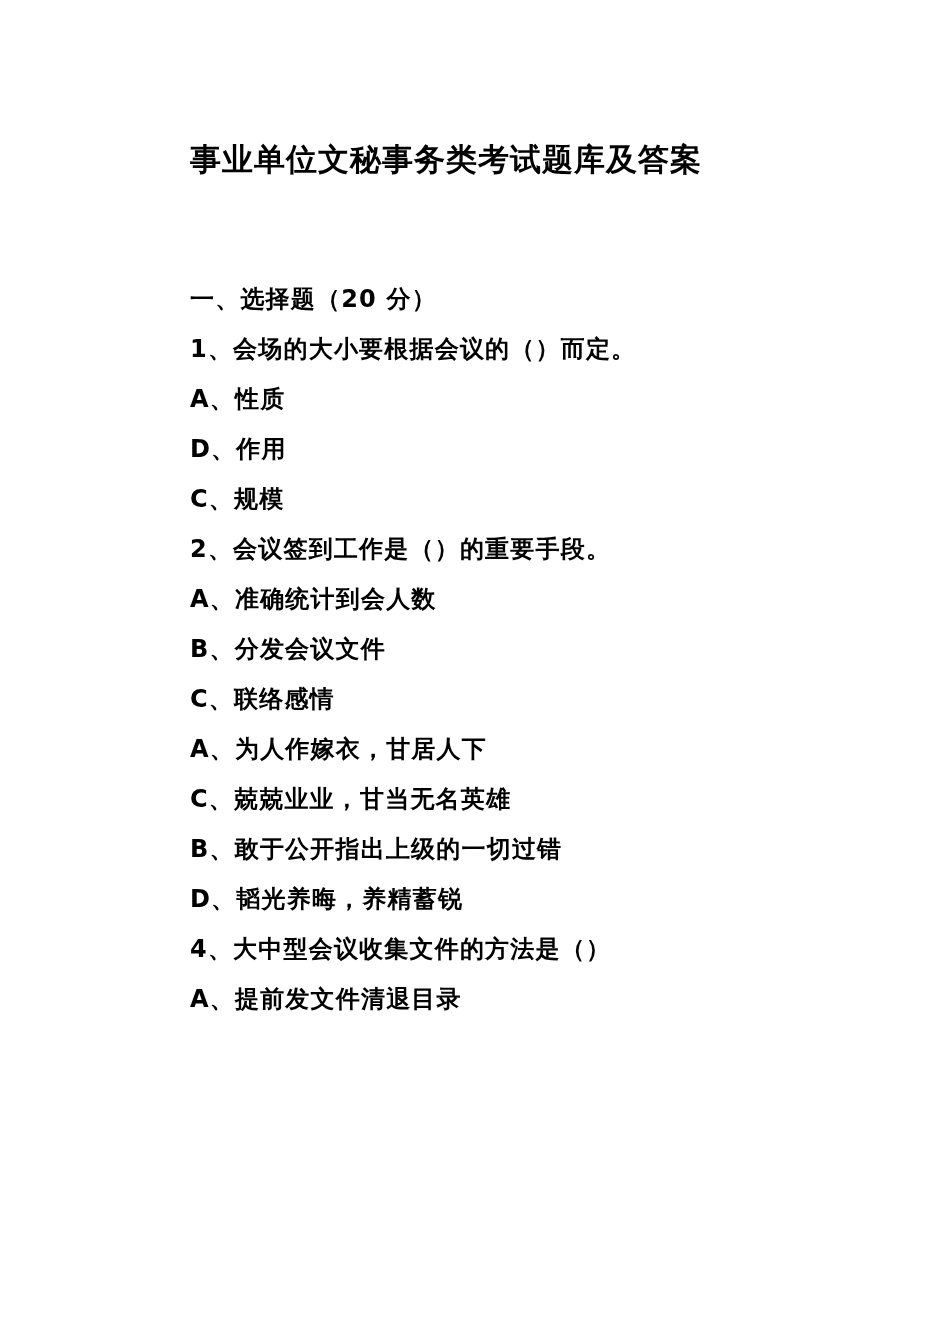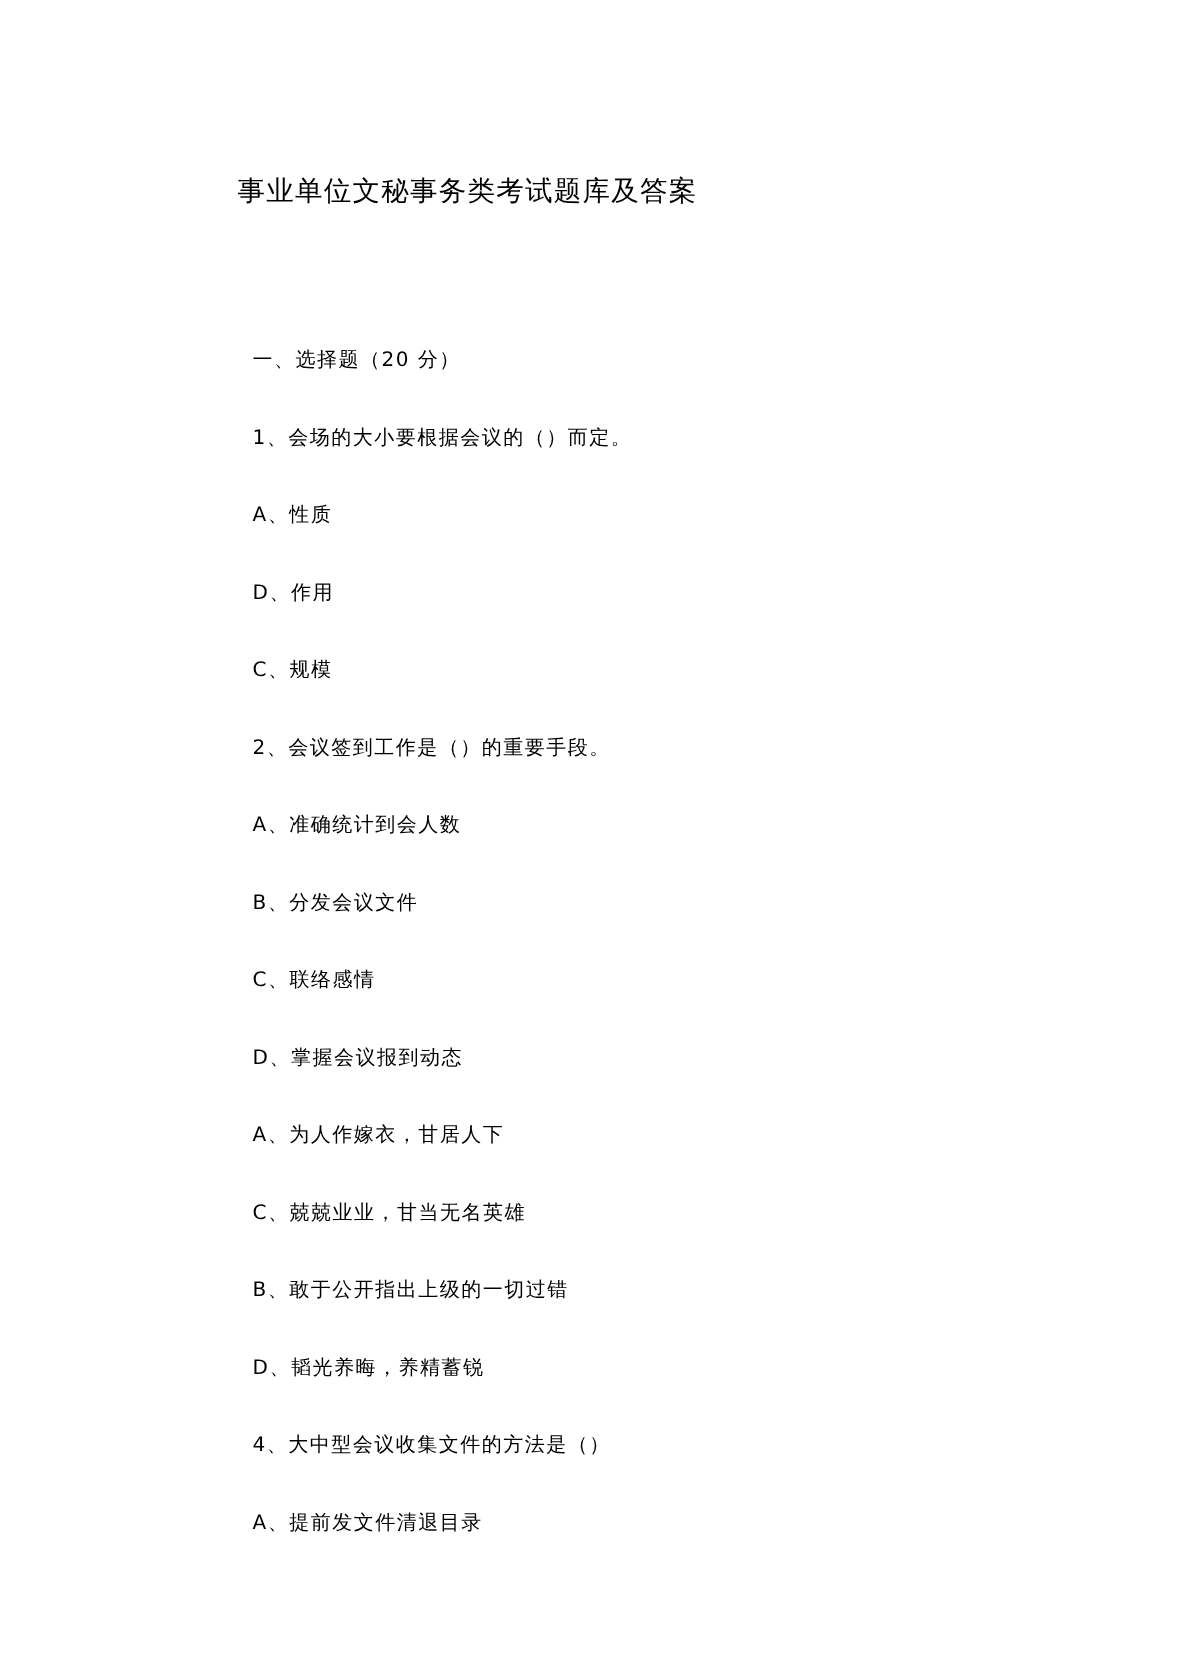--- a/index.html
+++ b/index.html
@@ -17,56 +17,56 @@
   }
   .page {
     width: 950px;
     height: 1344px;
     box-sizing: border-box;
     padding: 140px 120px 40px 190px;
     position: relative;
   }
   .doc-title {
     font-family: "DejaVu Sans", "Liberation Sans", sans-serif;
-    font-weight: normal;
-    font-size: 22px;
+    font-weight: bold;
+    font-size: 31px;
     letter-spacing: 1px;
     line-height: 1.25;
     margin: 0 0 0 0;
     white-space: nowrap;
   }
   .body-block {
     margin-top: 95px;
   }
   .para {
     font-family: "DejaVu Sans", "Liberation Sans", sans-serif;
-    font-size: 16px;
+    font-size: 24px;
     line-height: 50px;
     letter-spacing: 1.2px;
     white-space: nowrap;
-    margin: 12px;
+    margin: 0;
+    font-weight: bold;
   }
 </style>
 </head>
 <body>
 
 <div class="page">
   <h1 class="doc-title">事业单位文秘事务类考试题库及答案</h1>
 
   <div class="body-block">
     <p class="para">一、选择题（20 分）</p>
     <p class="para">1、会场的大小要根据会议的（）而定。</p>
     <p class="para">A、性质</p>
     <p class="para">D、作用</p>
     <p class="para">C、规模</p>
     <p class="para">2、会议签到工作是（）的重要手段。</p>
     <p class="para">A、准确统计到会人数</p>
     <p class="para">B、分发会议文件</p>
     <p class="para">C、联络感情</p>
-    <p class="para">D、掌握会议报到动态</p>
     <p class="para">A、为人作嫁衣，甘居人下</p>
     <p class="para">C、兢兢业业，甘当无名英雄</p>
     <p class="para">B、敢于公开指出上级的一切过错</p>
     <p class="para">D、韬光养晦，养精蓄锐</p>
     <p class="para">4、大中型会议收集文件的方法是（）</p>
     <p class="para">A、提前发文件清退目录</p>
   </div>
 </div>
 
 </body></html>

